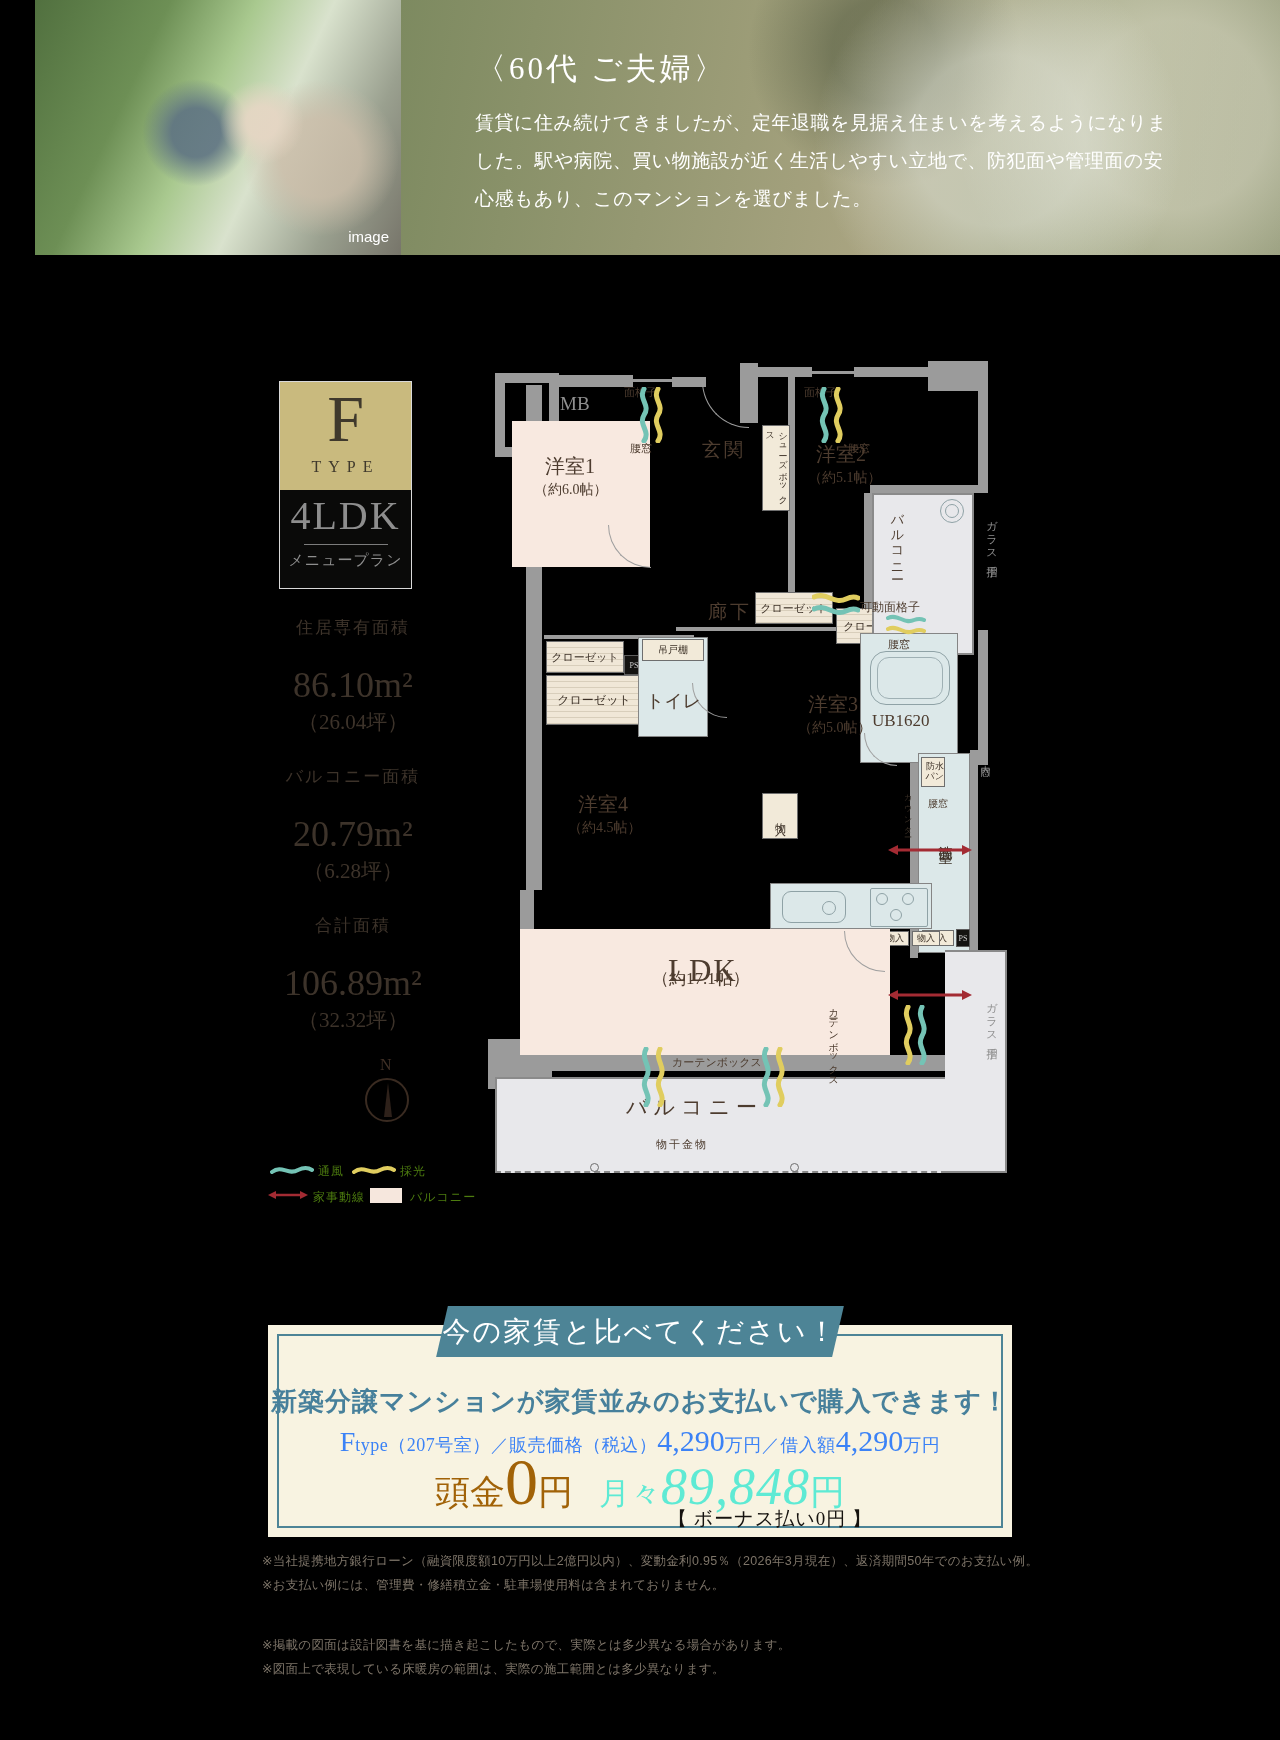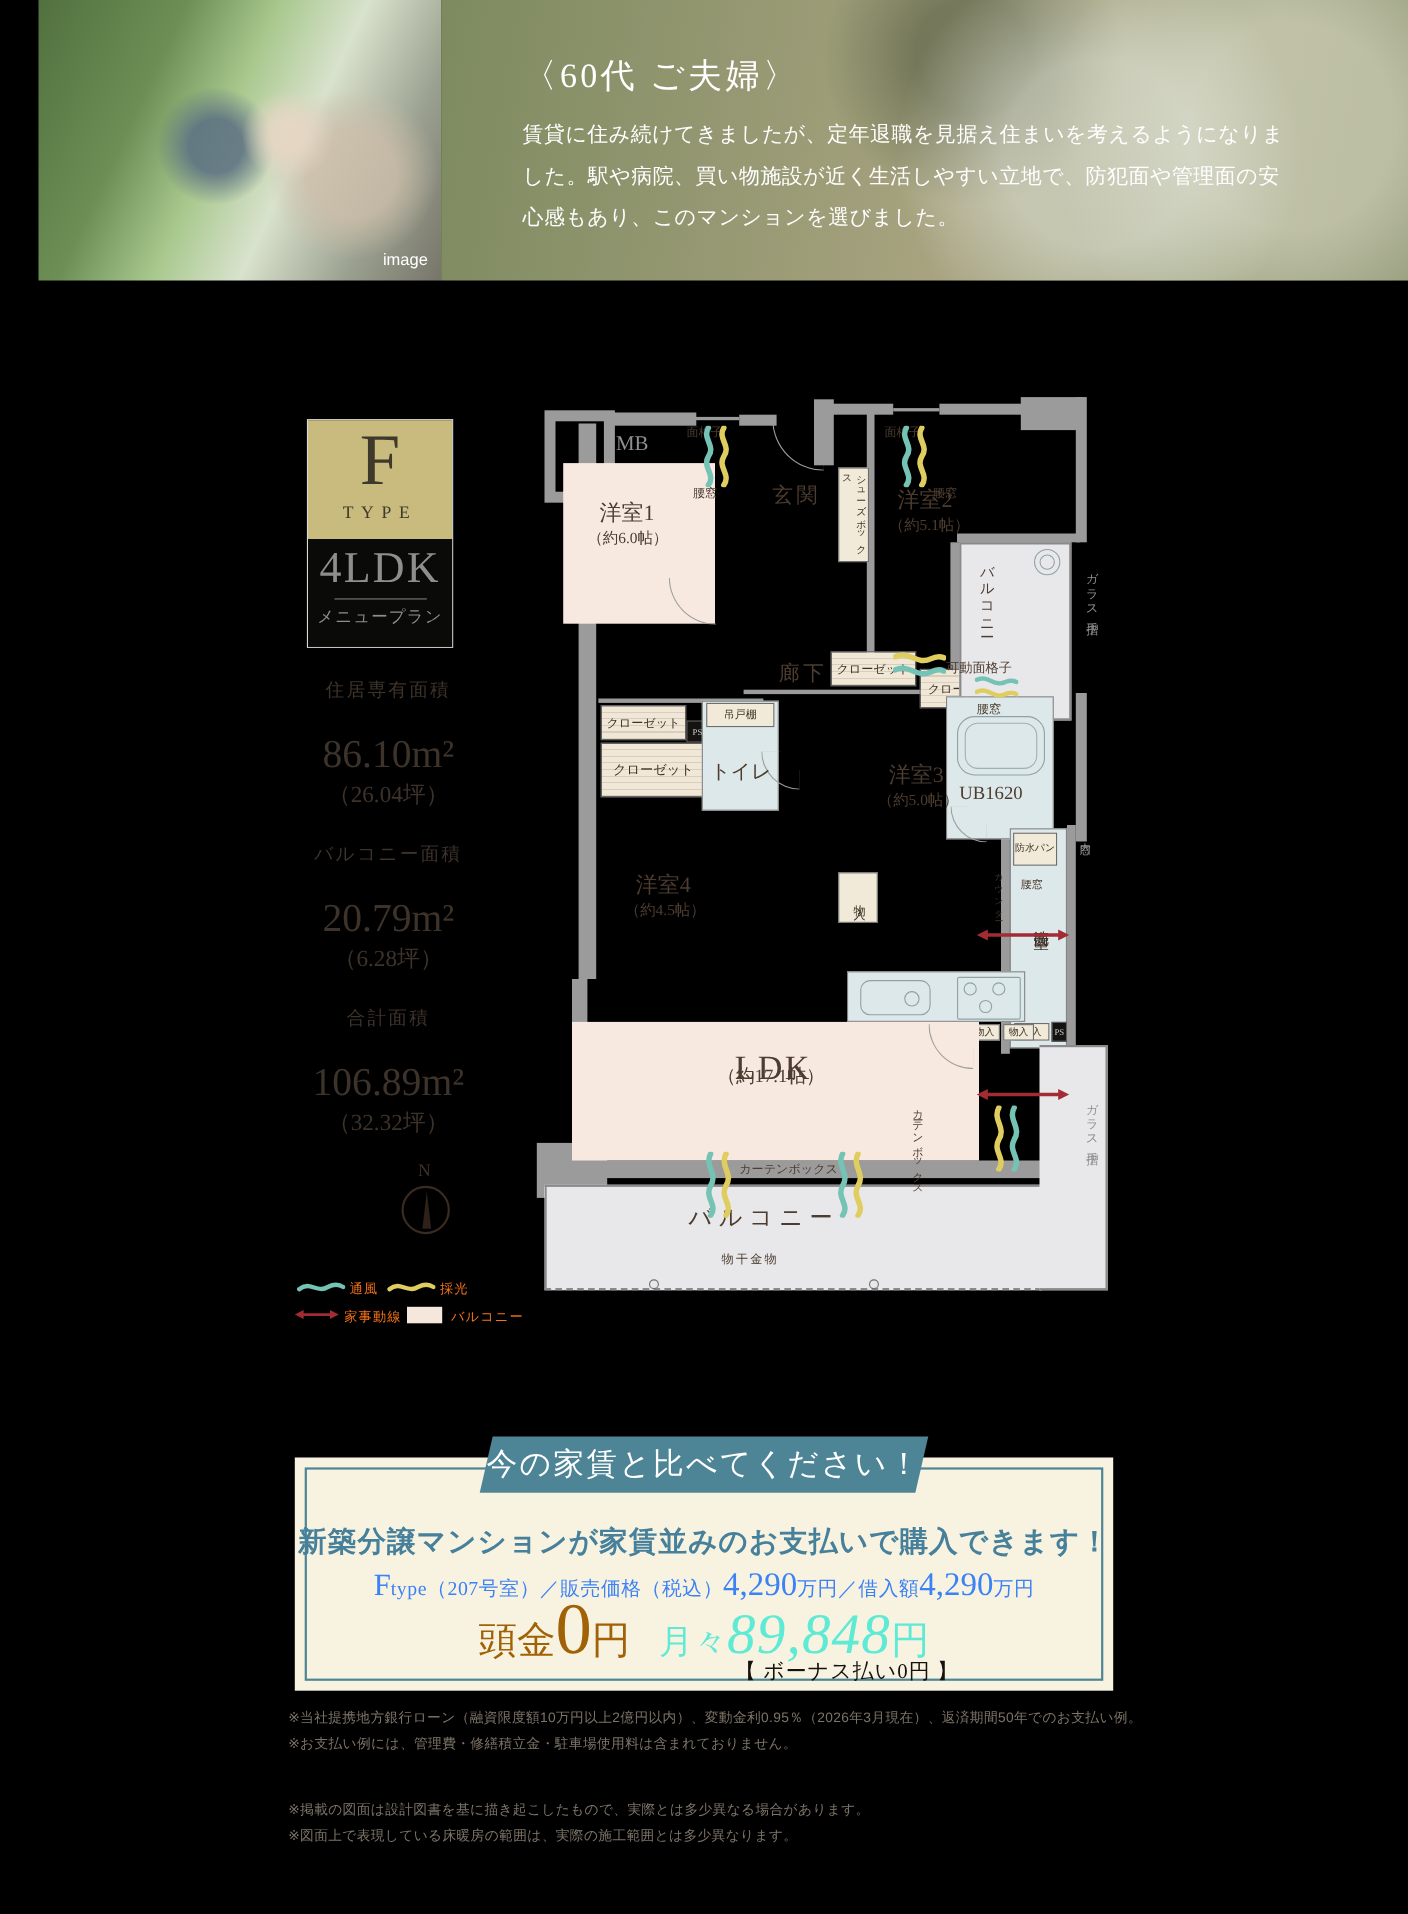--- a/index.html
+++ b/index.html
@@ -37,21 +37,21 @@
   .areas{position:absolute;left:238px;top:616px;width:230px;text-align:center;color:#3d332a;}
   .area-label{font-size:17px;letter-spacing:2px;}
   .area-value{font-size:36px;line-height:44px;margin-top:24px;}
   .area-tsubo{font-size:21px;line-height:30px;margin-bottom:28px;}
   
   .compass-n{position:absolute;left:380px;top:1056px;color:#3f2f25;font-size:16px;}
   .compass-circle{position:absolute;left:365px;top:1078px;width:44px;height:44px;border:2px solid #3a2b21;
     border-radius:50%;box-sizing:border-box;}
   .compass-needle{position:absolute;left:17px;top:3px;width:0;height:0;
     border-left:4px solid transparent;border-right:4px solid transparent;border-bottom:34px solid #2e211a;}
-  .legend-item{position:absolute;color:#f97316;font-size:12px;letter-spacing:1px;}
+  .legend-item{position:absolute;color:#4d7c0f;font-size:12px;letter-spacing:1px;}
   .legend-swatch{position:absolute;left:370px;top:1188px;width:32px;height:15px;background:#f6e7dd;}
   
   .plan{position:absolute;left:440px;top:345px;width:645px;height:835px;}
   .wall{position:absolute;background:#9b9b9b;}
   .room-cream{position:absolute;background:#f8e9e0;}
   .room-blue{position:absolute;background:#dce8e9;border:1px solid #858585;box-sizing:border-box;}
   .room-balc{position:absolute;background:#e8e8eb;border:2px solid #8a8a8a;box-sizing:border-box;}
   .closet{position:absolute;background:repeating-linear-gradient(180deg,#f0e7d7 0,#f0e7d7 5px,#d8cebb 5px,#d8cebb 6px);
     border:1px solid #6e6e6e;box-sizing:border-box;display:flex;align-items:center;justify-content:center;
     color:#3c3127;font-size:11px;white-space:nowrap;}
@@ -245,21 +245,21 @@
       <path d="M2,18 C12,13 18,25 28,20 C33,18 36,19 38,20" stroke="#e0cd5f" stroke-width="4" fill="none" stroke-linecap="round"></path>
       </svg>
     <div class="fl" style="left:448px;top:292px;font-size:11px">腰窓</div>
     <div class="tub" style="left:430px;top:306px;width:78px;height:52px">
         <div class="tub-in"></div>
       </div>
     <div class="fl" style="left:432px;top:366px;font-size:17px">UB1620</div>
     <div class="arc" style="left:424px;top:388px;width:32px;height:32px"></div>
 
     <div class="room-blue" style="left:478px;top:408px;width:52px;height:200px"></div>
-    <div class="cbox" style="left:481px;top:412px;width:40px;height:30px;font-size:9px;text-align:right;line-height:1.1">防水パン</div>
+    <div class="cbox" style="left:481px;top:412px;width:24px;height:30px;font-size:9px;text-align:right;line-height:1.1">防水パン</div>
     <div class="fl vtext" style="left:461px;top:443px;height:50px;font-size:8px;color:#3c3127">カウンター</div>
     <div class="fl" style="left:488px;top:452px;font-size:10px">腰窓</div>
     <div class="fl vtext" style="left:496px;top:490px;height:90px;font-size:14px;color:#3c3127">洗面室</div>
     <div class="cbox" style="left:482px;top:585px;width:32px;height:16px;font-size:9px">物入</div>
     <div class="psbox" style="left:516px;top:584px;width:14px;height:18px">PS</div>
     <div class="fl fl-gray vtext" style="left:538px;top:412px;height:50px;font-size:10px">内窓</div>
 
     <svg class="arrow" style="left:448px;top:498px" width="84" height="14">
       <path d="M8,7 H76" stroke="#a32b33" stroke-width="3"></path>
         <polygon points="0,7 10,2 10,12" fill="#a32b33"></polygon>

